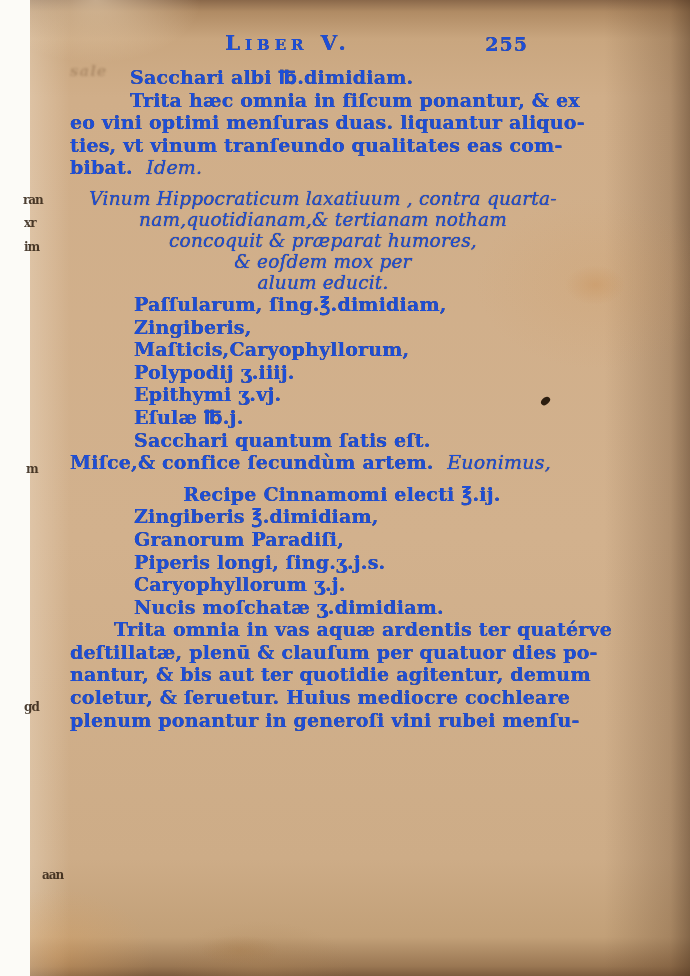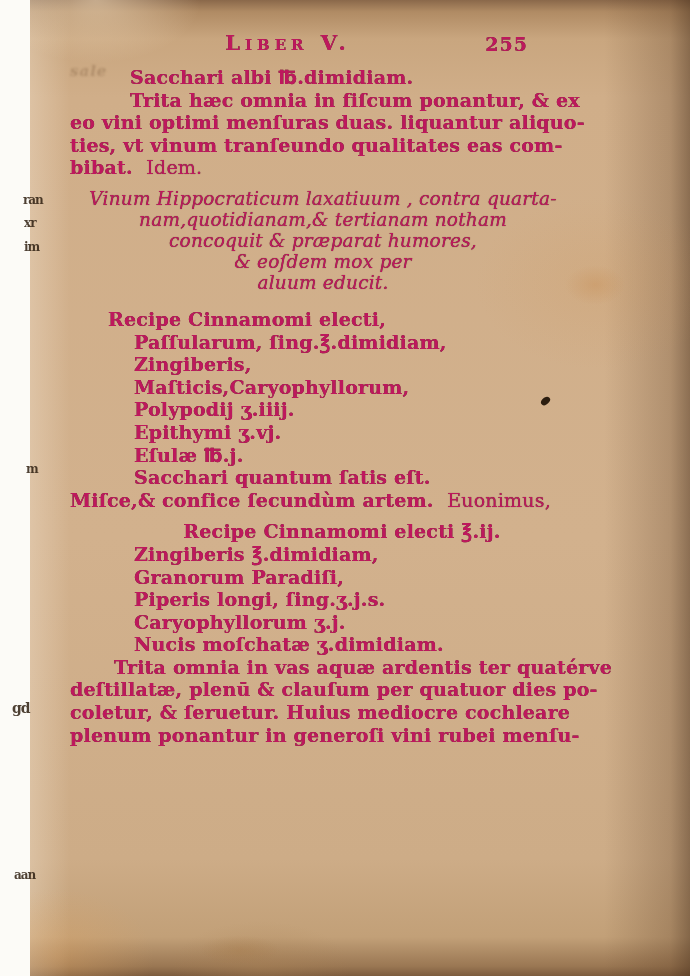--- a/index.html
+++ b/index.html
@@ -13,37 +13,37 @@
     background:
       radial-gradient(150px 90px at 10% 0%, rgba(236,214,184,0.6), rgba(236,214,184,0) 70%),
       radial-gradient(170px 120px at 86% 29%, rgba(205,152,95,0.20), rgba(205,152,95,0) 72%),
       radial-gradient(130px 90px at 4% 98%, rgba(219,163,100,0.40), rgba(219,163,100,0) 75%),
       radial-gradient(120px 60px at 35% 99%, rgba(170,130,85,0.35), rgba(170,130,85,0) 75%),
       linear-gradient(90deg, rgba(255,246,232,0.28) 0%, rgba(255,246,232,0) 6%, rgba(90,60,35,0) 87%, rgba(90,60,35,0.28) 97%, rgba(70,45,25,0.5) 100%),
       linear-gradient(180deg, #8a684a 0%, #b08b64 1.2%, #c9a67f 4%, #d0ae89 10%, #d2b18d 55%, #cdac87 88%, #c2a078 96%, #9a7753 99%, #7c5c3e 100%);
   }
   .textblock{
     position:absolute;left:70px;top:32px;width:506px;
-    color:#be185d;font-size:19px;line-height:22.6px;font-weight:bold;
+    color:#1d4ed8;font-size:19px;line-height:22.6px;font-weight:bold;
     letter-spacing:0.2px;
     text-shadow:0 0 0.6px rgba(43,28,14,0.85);
   }
   .hdr{position:relative;height:28px;margin-bottom:6px;text-align:center;}
   .hdr .title{font-variant:small-caps;letter-spacing:5px;font-size:21px;padding-right:70px;}
   .hdr .pagenum{position:absolute;right:48px;top:1px;letter-spacing:1px;text-align:right;}
   .ln{white-space:nowrap;}
   .i1{padding-left:60px;}   
   .p2{padding-left:44px;}   
   .r{padding-left:38px;}    
   .s{padding-left:64px;}    
   .h{text-align:center;font-style:italic;font-weight:normal;font-size:18.5px;line-height:21px;
      text-shadow:0 0 0.7px rgba(43,28,14,0.9);}
   .mt8{margin-top:9px;text-align:center;}
   .mt14{margin-top:15px;}
-  .em{font-weight:normal;text-shadow:0 0 0.7px rgba(43,28,14,0.9);margin-top:12px;}
+  .em{font-style:italic;font-weight:normal;text-shadow:0 0 0.7px rgba(43,28,14,0.9);margin-top:12px;}
   .marg{
     position:absolute;color:rgba(46,30,16,0.85);font-size:12px;font-weight:bold;
     filter:blur(0.4px);letter-spacing:-1px;
   }
   .ghost{
     position:absolute;color:rgba(110,75,45,0.30);font-size:15px;font-weight:bold;
     filter:blur(1px);letter-spacing:1px;font-style:italic;
   }
   .speck{
     position:absolute;background:#2c1e10;border-radius:60% 40% 55% 45%;
@@ -54,22 +54,22 @@
 </head>
 <body>
 
 <div id="root">
   <div class="paper"></div>
 
   <span class="marg" style="left:23px;top:193px;">ran</span>
   <span class="marg" style="left:24px;top:216px;">xr</span>
   <span class="marg" style="left:24px;top:240px;">im</span>
   <span class="marg" style="left:26px;top:462px;">m</span>
-  <span class="marg" style="left:12px;top:700px;font-size:14px;">gd</span>
-  <span class="marg" style="left:14px;top:868px;">aan</span>
+  <span class="marg" style="left:24px;top:700px;font-size:12px;">gd</span>
+  <span class="marg" style="left:42px;top:868px;">aan</span>
 
   <span class="ghost" style="left:70px;top:62px;">sale</span>
 
   <div class="speck" style="left:542px;top:396px;width:7px;height:10px;"></div>
   <div class="blotch" style="left:565px;top:265px;width:60px;height:40px;background:radial-gradient(closest-side,rgba(198,140,82,0.35),rgba(198,140,82,0));"></div>
   <div class="blotch" style="left:200px;top:935px;width:80px;height:30px;background:radial-gradient(closest-side,rgba(165,120,70,0.30),rgba(165,120,70,0));"></div>
 
   <div class="textblock">
 
     <div class="hdr">
@@ -82,37 +82,37 @@
     <div class="ln"><span>eo vini optimi menſuras duas. liquantur aliquo-</span></div>
     <div class="ln"><span>ties, vt vinum tranſeundo qualitates eas com-</span></div>
     <div class="ln"><span>bibat.&nbsp; </span><span class="em">Idem.</span></div>
 
     <div class="ln h mt8"><span>Vinum Hippocraticum laxatiuum , contra quarta-</span></div>
     <div class="ln h"><span>nam,quotidianam,&amp; tertianam notham</span></div>
     <div class="ln h"><span>concoquit &amp; præparat humores,</span></div>
     <div class="ln h"><span>&amp; eoſdem mox per</span></div>
     <div class="ln h"><span>aluum educit.</span></div>
 
-    <div class="ln r mt14"><span>Recipe Cinnamomi electi,</span></div>
     <div class="ln s"><span>Paſſularum, ſing.℥.dimidiam,</span></div>
     <div class="ln s"><span>Zingiberis,</span></div>
     <div class="ln s"><span>Maſticis,Caryophyllorum,</span></div>
     <div class="ln s"><span>Polypodij ʒ.iiij.</span></div>
     <div class="ln s"><span>Epithymi ʒ.vj.</span></div>
     <div class="ln s"><span>Eſulæ ℔.j.</span></div>
     <div class="ln s"><span>Sacchari quantum ſatis eſt.</span></div>
     <div class="ln"><span>Miſce,&amp; confice ſecundùm artem.&nbsp; </span><span class="em">Euonimus,</span></div>
 
 
     <div class="ln r mt8"><span>Recipe Cinnamomi electi ℥.ij.</span></div>
     <div class="ln s"><span>Zingiberis ℥.dimidiam,</span></div>
     <div class="ln s"><span>Granorum Paradiſi,</span></div>
     <div class="ln s"><span>Piperis longi, ſing.ʒ.j.s.</span></div>
     <div class="ln s"><span>Caryophyllorum ʒ.j.</span></div>
     <div class="ln s"><span>Nucis moſchatæ ʒ.dimidiam.</span></div>
 
     <div class="ln p2"><span>Trita omnia in vas aquæ ardentis ter quatérve</span></div>
     <div class="ln"><span>deſtillatæ, plenū &amp; clauſum per quatuor dies po-</span></div>
+    <div class="ln"><span>nantur, &amp; bis aut ter quotidie agitentur, demum</span></div>
     <div class="ln"><span>coletur, &amp; ſeruetur.  Huius mediocre cochleare</span></div>
     <div class="ln"><span>plenum ponantur in generoſi vini rubei menſu-</span></div>
 
   </div>
 </div>
 
 </body></html>

